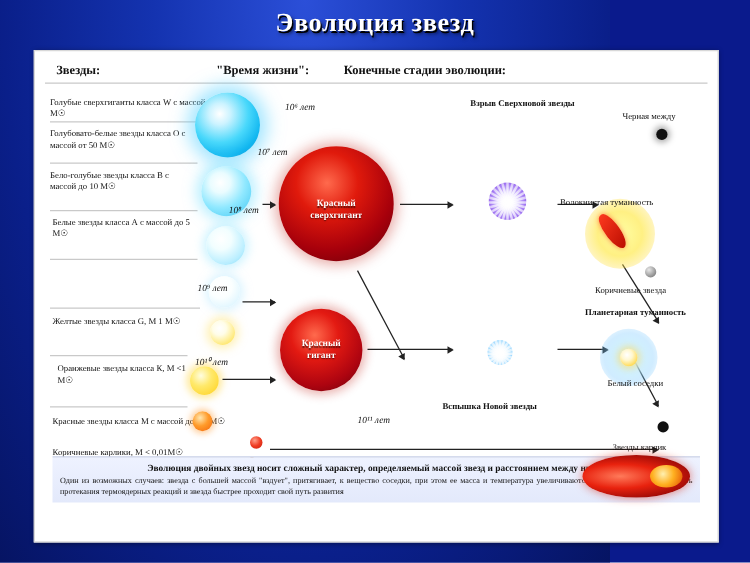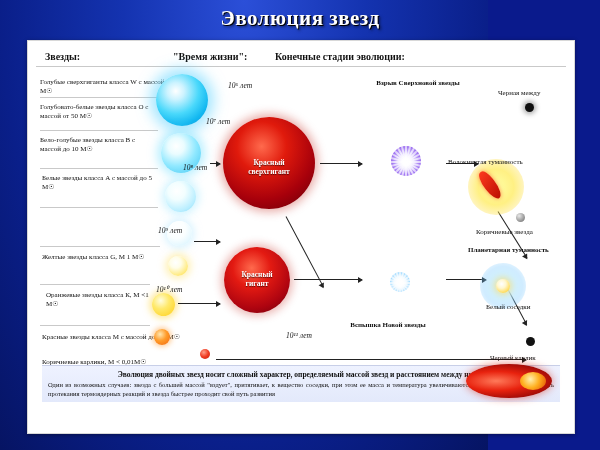--- a/index.html
+++ b/index.html
@@ -270,39 +270,39 @@
       <div class="ray" style="width:26px;transform:rotate(54deg);"></div>
       <div class="ray" style="width:26px;transform:rotate(90deg);"></div>
       <div class="ray" style="width:26px;transform:rotate(126deg);"></div>
       <div class="ray" style="width:26px;transform:rotate(162deg);"></div>
       <div class="ray" style="width:26px;transform:rotate(198deg);"></div>
       <div class="ray" style="width:26px;transform:rotate(234deg);"></div>
       <div class="ray" style="width:26px;transform:rotate(270deg);"></div>
       <div class="ray" style="width:26px;transform:rotate(306deg);"></div>
       <div class="ray" style="width:26px;transform:rotate(342deg);"></div>
     </div>
-    <div class="lbl txtb" style="left:305px;top:280px;width:110px;text-align:center;">Вспышка Новой звезды</div>
+    <div class="lbl txtb" style="left:326px;top:280px;width:110px;">Вспышка Новой звезды</div>
 
     <div class="nebula-y" style="left:440px;top:118px;width:56px;height:56px;"></div>
     <div class="filament" style="left:456px;top:128px;width:12px;height:32px;"></div>
     <div class="lbl txt" style="left:420px;top:117px;width:110px;">Волокнистая туманность</div>
 
     <div class="black-dot" style="left:497px;top:62px;width:9px;height:9px;box-shadow:0 0 5px 2px rgba(0,0,0,.35);"></div>
     <div class="lbl txt" style="left:470px;top:48px;width:70px;">Черная между</div>
 
     <div class="grey-dot" style="left:488px;top:172px;width:9px;height:9px;"></div>
     <div class="lbl txt" style="left:448px;top:187px;width:92px;">Коричневые звезда</div>
 
     <div class="nebula-ring" style="left:452px;top:222px;width:46px;height:46px;"></div>
     <div class="star white-dwarf" style="left:468px;top:238px;width:14px;height:14px;"></div>
     <div class="lbl txt" style="left:440px;top:205px;width:104px;font-weight:bold;">Планетарная туманность</div>
     <div class="lbl txt" style="left:458px;top:262px;width:72px;">Белый соседки</div>
 
     <div class="black-dot" style="left:498px;top:296px;width:9px;height:9px;"></div>
-    <div class="lbl txt" style="left:462px;top:313px;width:76px;">Черный карлик</div>
+    <div class="lbl txt" style="left:462px;top:313px;width:76px;">Звезды карлик</div>
 
     <div class="bottombox">
       <div class="bb-title">Эволюция двойных звезд носит сложный характер, определяемый массой звезд и расстоянием между ними.</div>
       <div class="bb-body">Один из возможных случаев: звезда с большей массой "вздует", притягивает, к вещество соседки, при этом ее масса и температура  увеличиваются, в возрастает интенсивность протекания термоядерных реакций и звезда быстрее проходит свой путь развития</div>
       <div class="redblob"></div>
     </div>
 
   </div>
 </div>
 

